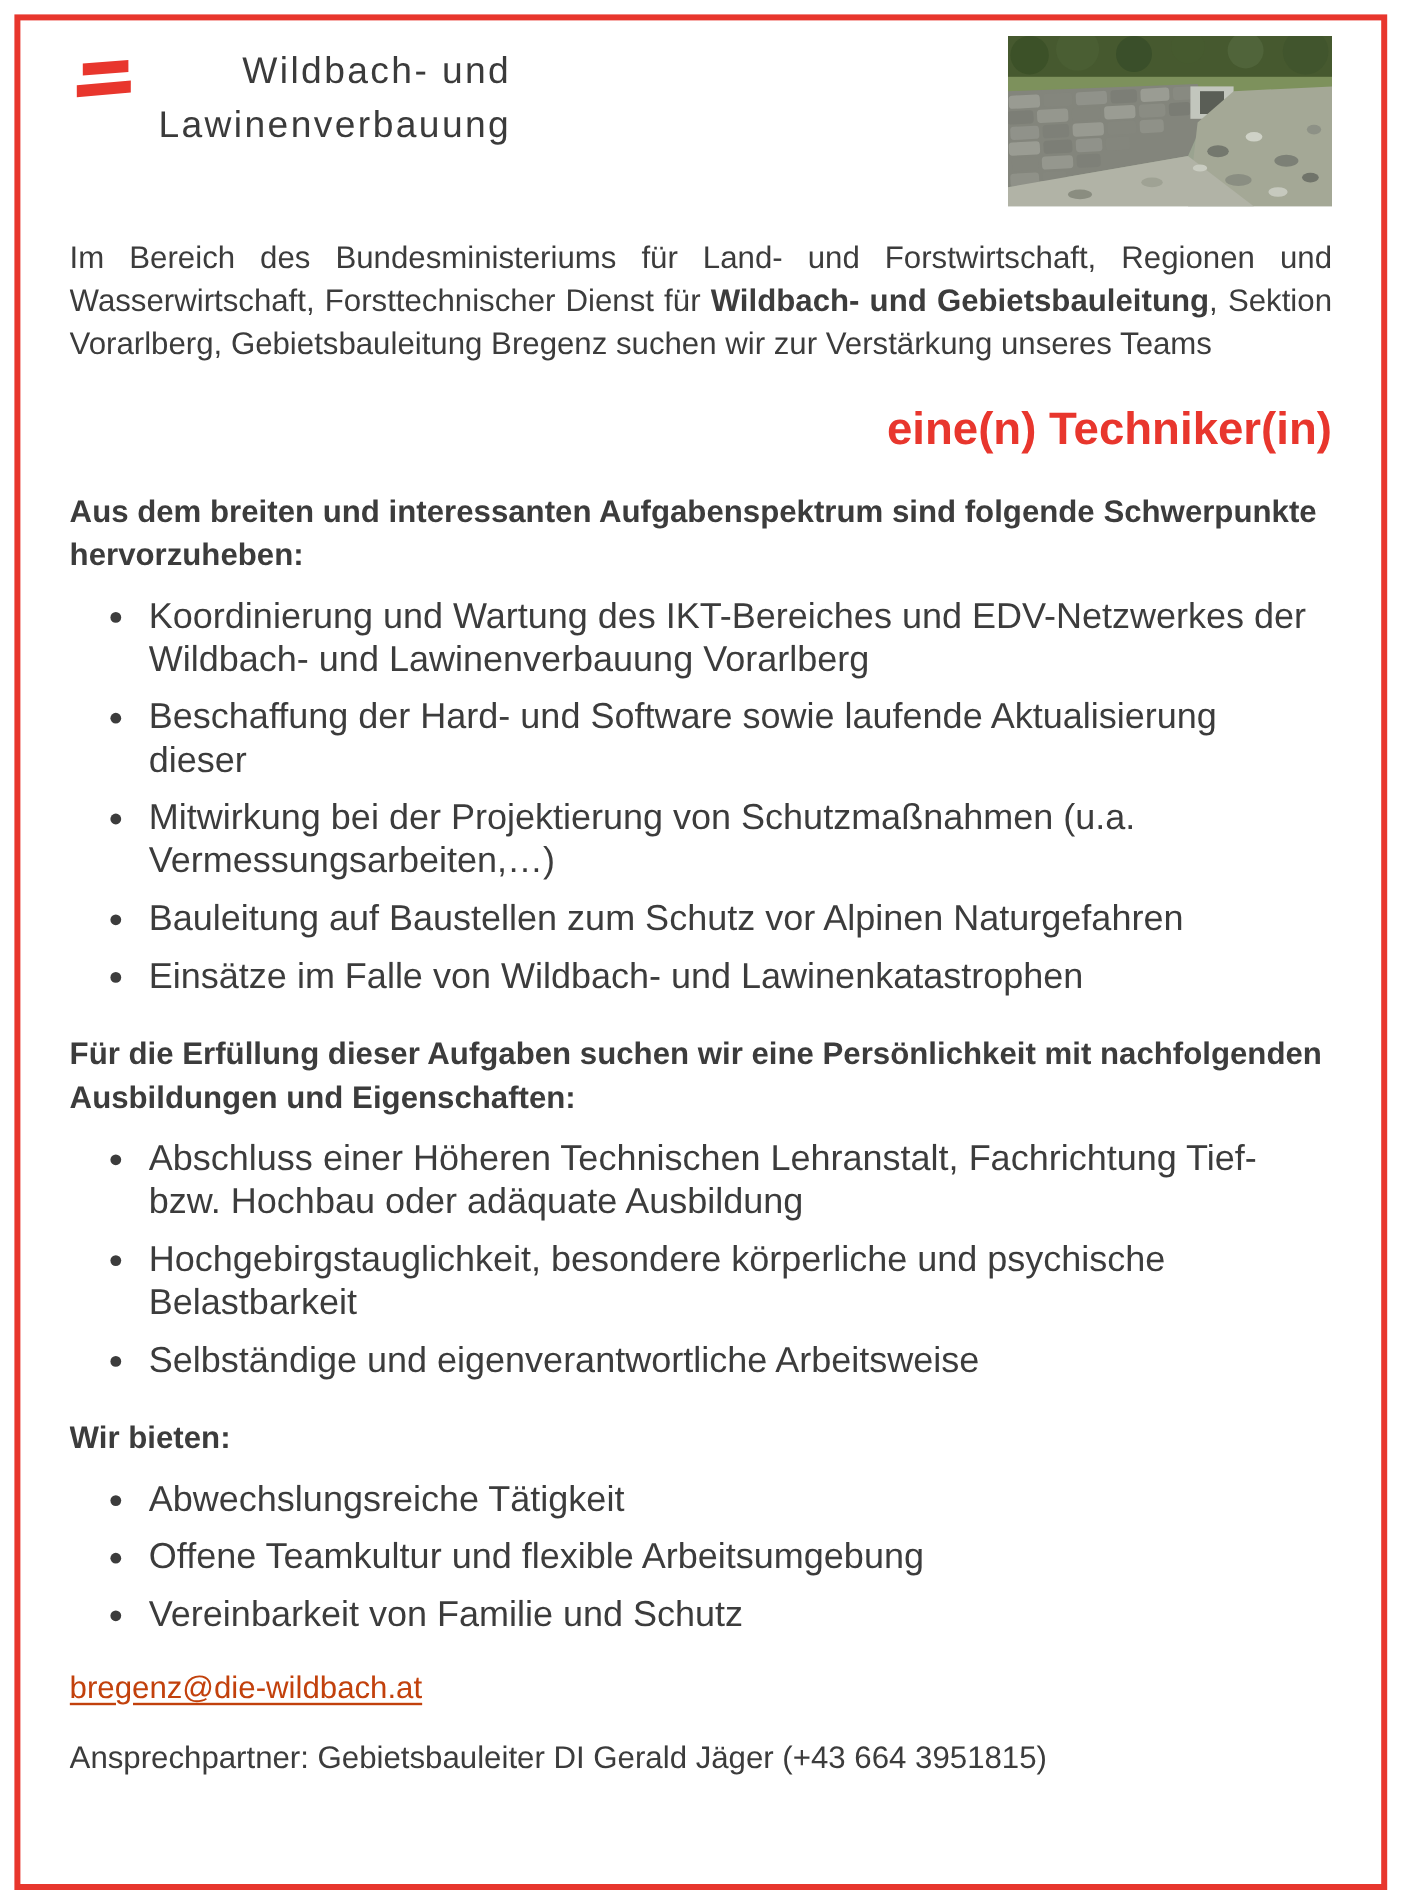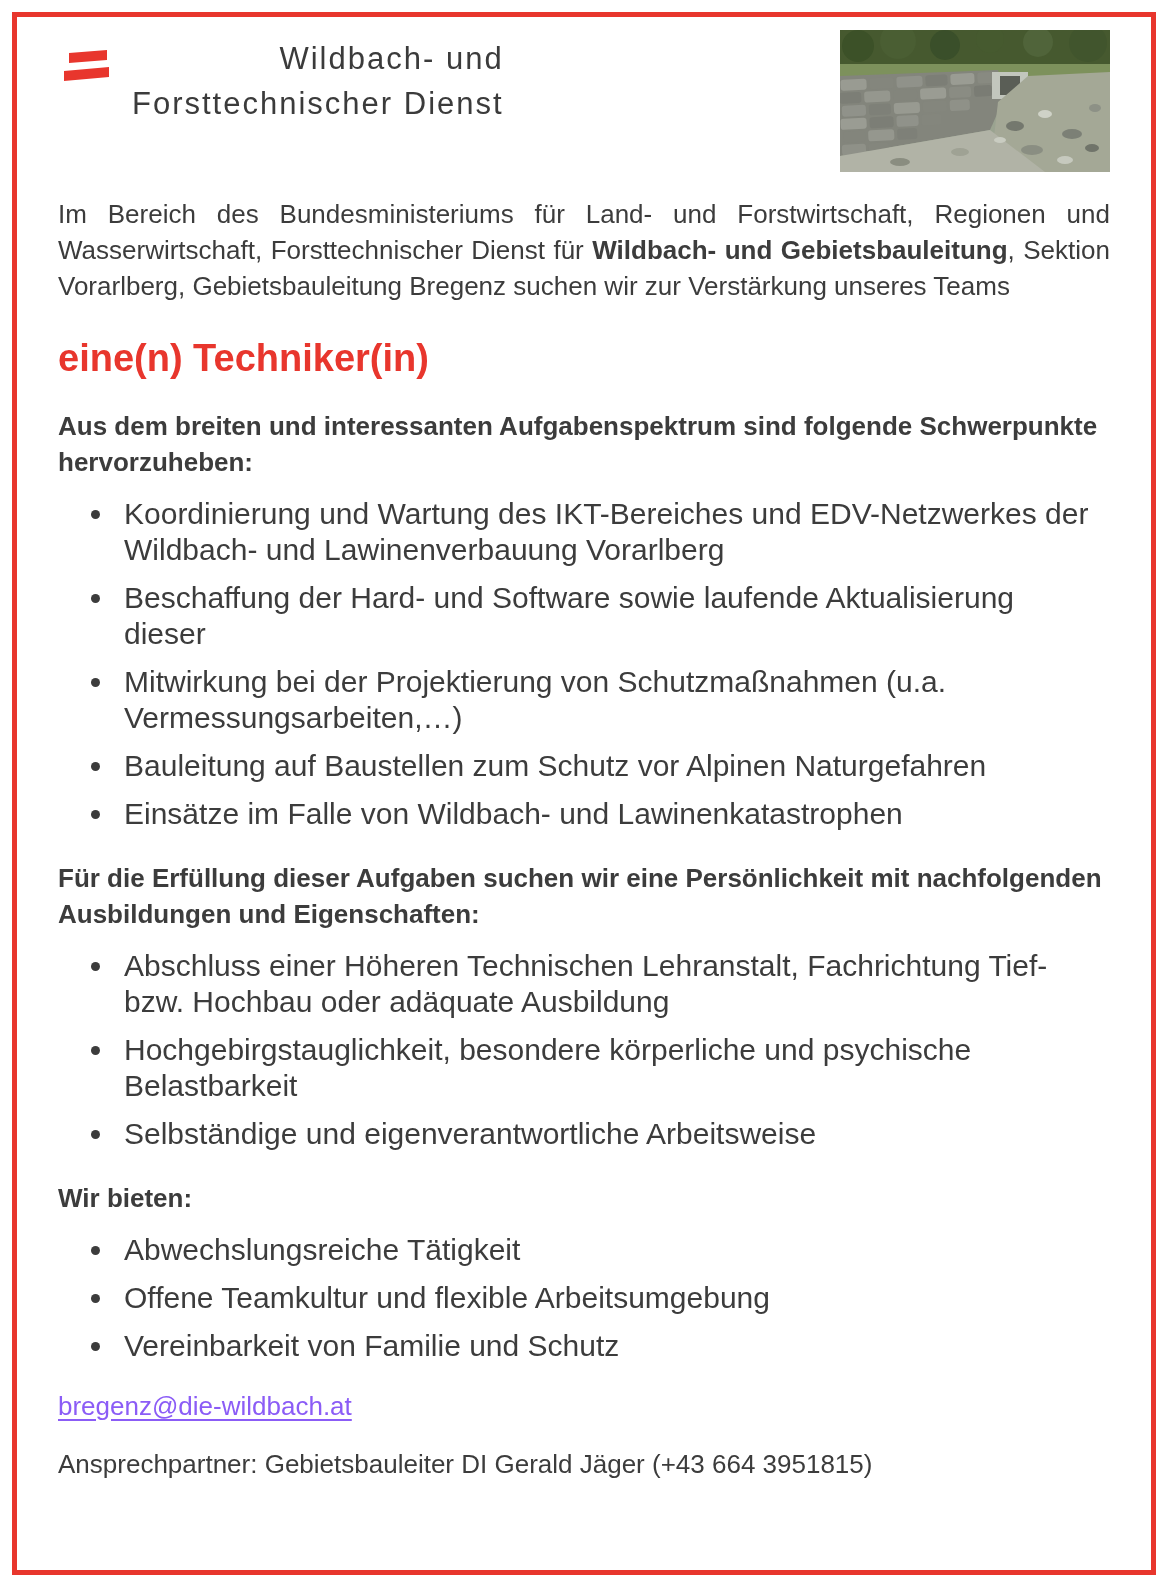--- a/index.html
+++ b/index.html
@@ -47,21 +47,21 @@
       font-size: 26px;
       line-height: 36px;
       margin: 0 0 22px 0;
     }
     .intro { text-align: justify; }
     .headline {
       color: #e8362d;
       font-size: 38px;
       line-height: 44px;
       font-weight: bold;
-      text-align: left;
+      text-align: right;
       margin: 32px 0 26px 0;
     }
     h2.sec {
       font-size: 26px;
       line-height: 36px;
       font-weight: bold;
       color: #3c3c3c;
       margin: 28px 0 16px 0;
     }
     ul.bullets {
@@ -69,41 +69,41 @@
       padding-left: 46px;
       list-style: disc;
     }
     ul.bullets li {
       font-size: 30px;
       line-height: 36px;
       padding-left: 8px;
       margin: 12px;
     }
     a.email {
-      color: #8b5cf6;
+      color: #c2410c;
       text-underline-offset: 4px;
       cursor: pointer;
     }
   </style>
 </head>
 <body>
 
 <div class="page">
   <div class="frame"></div>
   <div class="content">
 
     <header class="header">
       <div class="logo">
         <svg class="flag" width="54" height="38" viewBox="0 0 54 38" aria-hidden="true">
           <path d="M11 5 L49 2 L49 12 L11 15 Z" fill="#e8362d"></path>
           <path d="M6 23 L51 19 L51 29 L6 33 Z" fill="#e8362d"></path>
         </svg>
         <div class="logo-lines">
           <div>Wildbach- und</div>
-          <div>Forsttechnischer Dienst</div>
+          <div>Lawinenverbauung</div>
         </div>
       </div>
 
       <svg class="photo" width="270" height="142" viewBox="0 0 270 142" aria-hidden="true">
         <rect width="270" height="142" fill="#9aa390"></rect>
 
         <rect width="270" height="38" fill="#46592f"></rect>
         <circle cx="18" cy="16" r="16" fill="#3c5128"></circle>
         <circle cx="58" cy="11" r="18" fill="#4a5e33"></circle>
         <circle cx="105" cy="15" r="15" fill="#3a4f2a"></circle>

